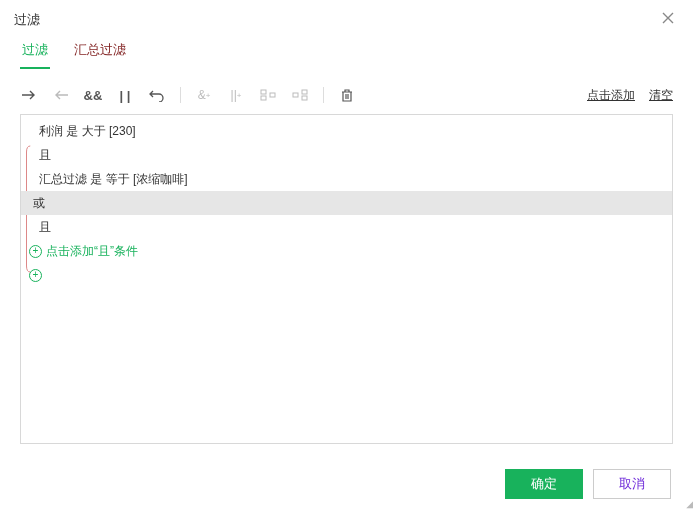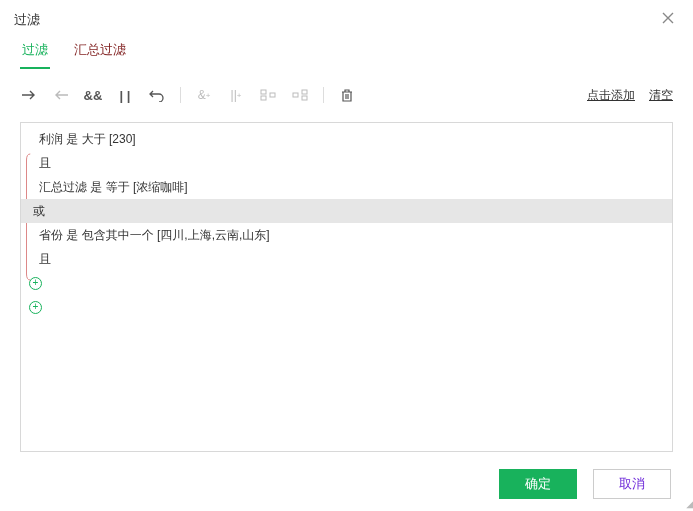--- a/index.html
+++ b/index.html
@@ -11,31 +11,31 @@
   .tabs{display:flex;padding:0 20px;border-bottom:1px solid transparent;height:30px;align-items:flex-end}
   .tab{margin-right:22px;padding:0 2px 8px 2px;font-size:13px;color:#7f1d1d;cursor:pointer;border-bottom:2px solid transparent}
   .tab.active{color:#18b25c;border-bottom:2px solid #18b25c}
   .toolbar{display:flex;align-items:center;height:38px;padding:0 20px;margin-top:6px;gap:0}
   .tool-left{display:flex;align-items:center;gap:14px;flex:1;color:#777}
   .tool-right{display:flex;align-items:center;gap:14px}
   .tool-link{font-size:12px;color:#333;text-decoration:underline;cursor:pointer}
   .icon{width:18px;height:18px;display:inline-flex;align-items:center;justify-content:center;color:#555}
   .icon.disabled{color:#bbb}
   .vsep{width:1px;height:16px;background:#ddd}
-  .content-box{margin:8px 20px;border:1px solid #d8d8d8;height:330px;position:relative;overflow:hidden;background:#fff}
+  .content-box{margin:0 20px;border:1px solid #d8d8d8;height:330px;position:relative;overflow:hidden;background:#fff}
   .rules{position:relative;padding:4px 0 0 0}
   .rule-row{display:flex;align-items:center;height:24px;padding-left:12px;font-size:12px;color:#333}
   .rule-row.indent1{padding-left:18px}
   .rule-row.op{color:#333}
   .rule-row.or-row{background:#e6e6e6}
   .add-row{display:flex;align-items:center;height:24px;padding-left:8px;color:#18b25c;cursor:pointer;font-size:12px;gap:4px}
   .plus-circ{width:13px;height:13px;border:1.5px solid #18b25c;border-radius:50%;display:inline-flex;align-items:center;justify-content:center;font-size:10px;line-height:1;color:#18b25c}
   .brace{position:absolute;left:4px;top:8px;width:6px;pointer-events:none}
   .brace path{stroke:#d97a7a;stroke-width:1.2;fill:none}
-  .footer{position:absolute;bottom:12px;right:22px;display:flex;gap:16px}
+  .footer{position:absolute;bottom:12px;right:22px;display:flex;gap:10px}
   .btn{min-width:78px;height:30px;border:1px solid #ccc;background:#fff;color:#6d28d9;font-size:13px;cursor:pointer;display:inline-flex;align-items:center;justify-content:center}
   .btn.primary{background:#18b25c;border-color:#18b25c;color:#fff}
   .resize-grip{position:absolute;right:2px;bottom:2px;color:#bbb;font-size:10px;letter-spacing:-3px;transform:rotate(0deg)}
 </style>
 </head>
 <body>
 
 <div class="dialog">
 
   <div class="title-bar">
@@ -103,24 +103,24 @@
 
   <div class="content-box">
     <svg class="brace" width="8" height="172" viewBox="0 0 8 172">
       <path d="M7 2 Q2 2 2 10 V78 Q2 86 0 86 Q2 86 2 94 V162 Q2 170 7 170"></path>
     </svg>
     <div class="rules">
       <div class="rule-row indent1">利润 是 大于 [230]</div>
       <div class="rule-row indent1 op">且</div>
       <div class="rule-row indent1">汇总过滤 是 等于 [浓缩咖啡]</div>
       <div class="rule-row or-row" style="padding-left:12px">或</div>
-      <div class="rule-row indent1">省份 是 包含其中一个 [四川,上海,云南,山东]</div>
       <div class="rule-row indent1 op">且</div>
       <div class="add-row">
         <span class="plus-circ">+</span>
+        <span>点击添加“且”条件</span>
       </div>
       <div class="add-row">
         <span class="plus-circ">+</span>
       </div>
     </div>
   </div>
 
   <div class="footer">
     <button class="btn primary">确定</button>
     <button class="btn">取消</button>

